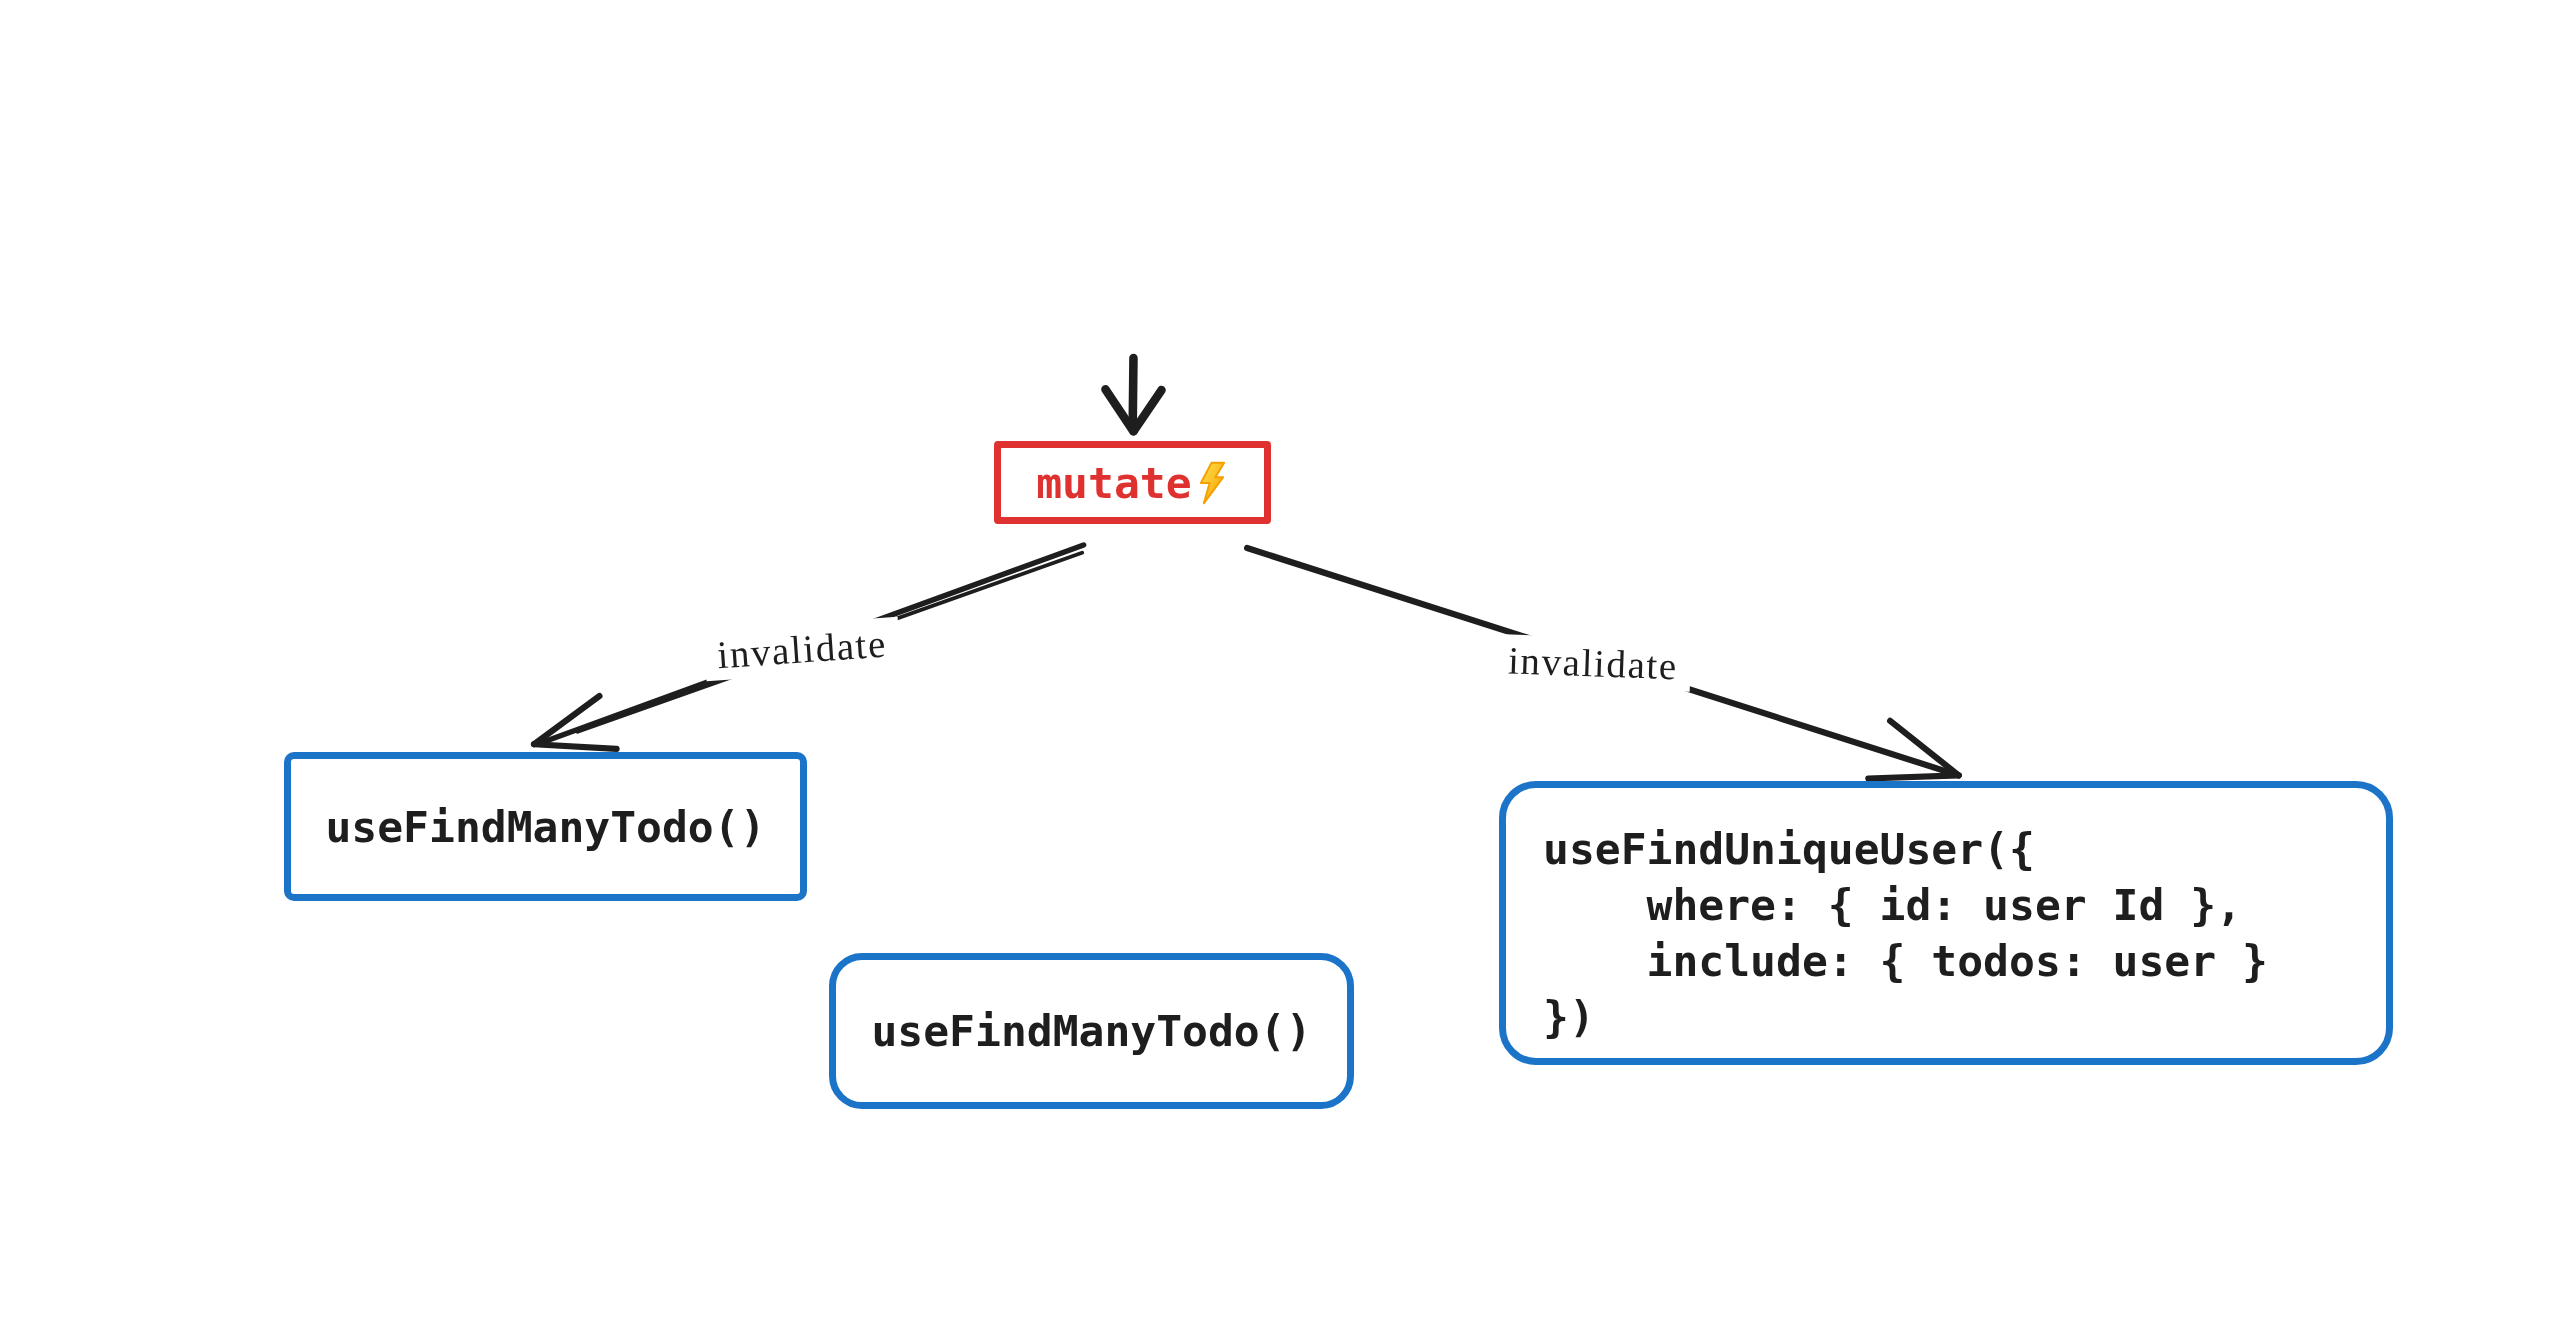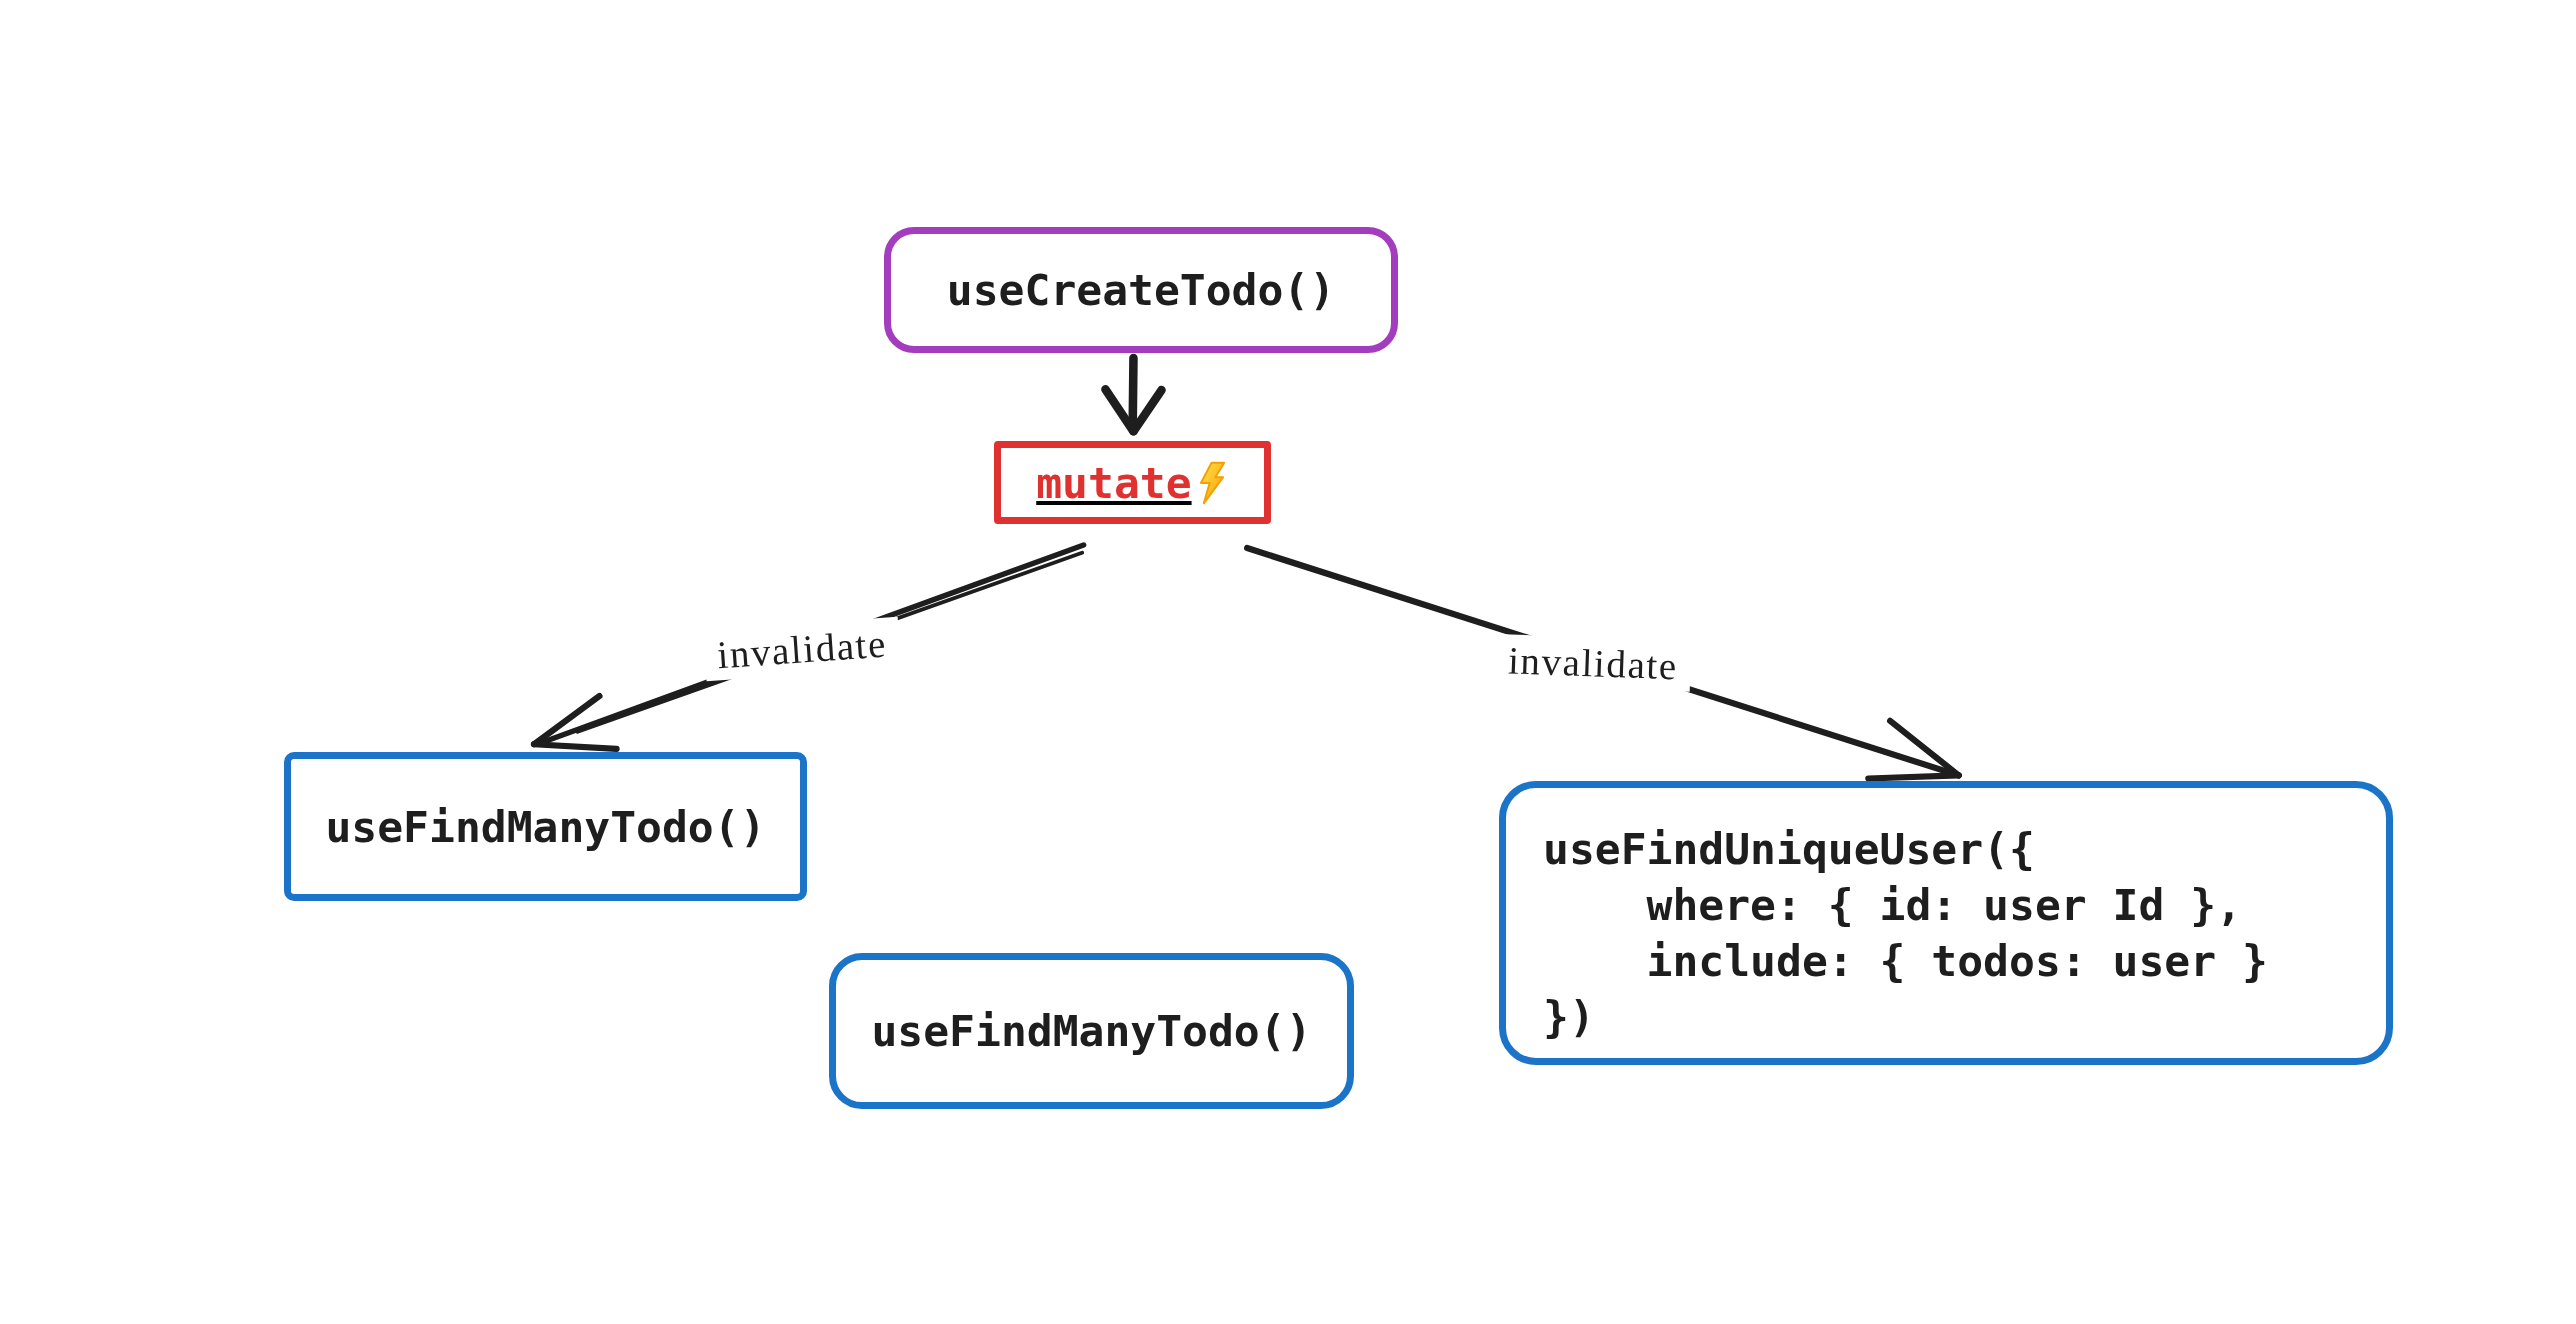--- a/index.html
+++ b/index.html
@@ -42,21 +42,20 @@
     left: 884px; top: 227px;
     width: 514px; height: 126px;
     border: 7.8px solid var(--purple, #a43cbe);
     border-radius: 30px;
   }
   .node-mutate {
     left: 994px; top: 441px;
     width: 277px; height: 83px;
     border: 7px solid var(--red, #e03131);
     border-radius: 3.9px;
-    text-decoration: underline;
   }
   .node-mutate .label { color: var(--red, #e03131); }
   .bolt-icon {
     width: 31px; height: 44px;
     margin-left: 6.2px;
     display: inline-block;
   }
   .node-find-many-todo {
     left: 284px; top: 752px;
     width: 523px; height: 149px;
@@ -130,23 +129,20 @@
       <path d="M686 956 L792 962" stroke-width="8"></path>
     </g>
 
     <g stroke="#1e1e1e" stroke-linecap="round" fill="none">
       <path d="M1602 704 L2516 996" stroke-width="8"></path>
       <path d="M2516 996 L2428 926" stroke-width="8"></path>
       <path d="M2516 996 L2400 1000" stroke-width="8"></path>
     </g>
   </svg>
 
-  <div class="node node-create-todo">
-    <span class="label">useCreateTodo()</span>
-  </div>
 
   <div class="node node-mutate">
     <span class="label">mutate</span>
     <svg class="bolt-icon" viewBox="0 0 32 44" xmlns="http://www.w3.org/2000/svg">
       <defs>
         <linearGradient id="boltGrad" x1="0" y1="0" x2="1" y2="1">
           <stop offset="0" style="stop-color: var(--bolt_yellow, #ffe14d)"></stop>
           <stop offset="1" style="stop-color: var(--bolt_orange, #f59f00)"></stop>
         </linearGradient>
       </defs>

